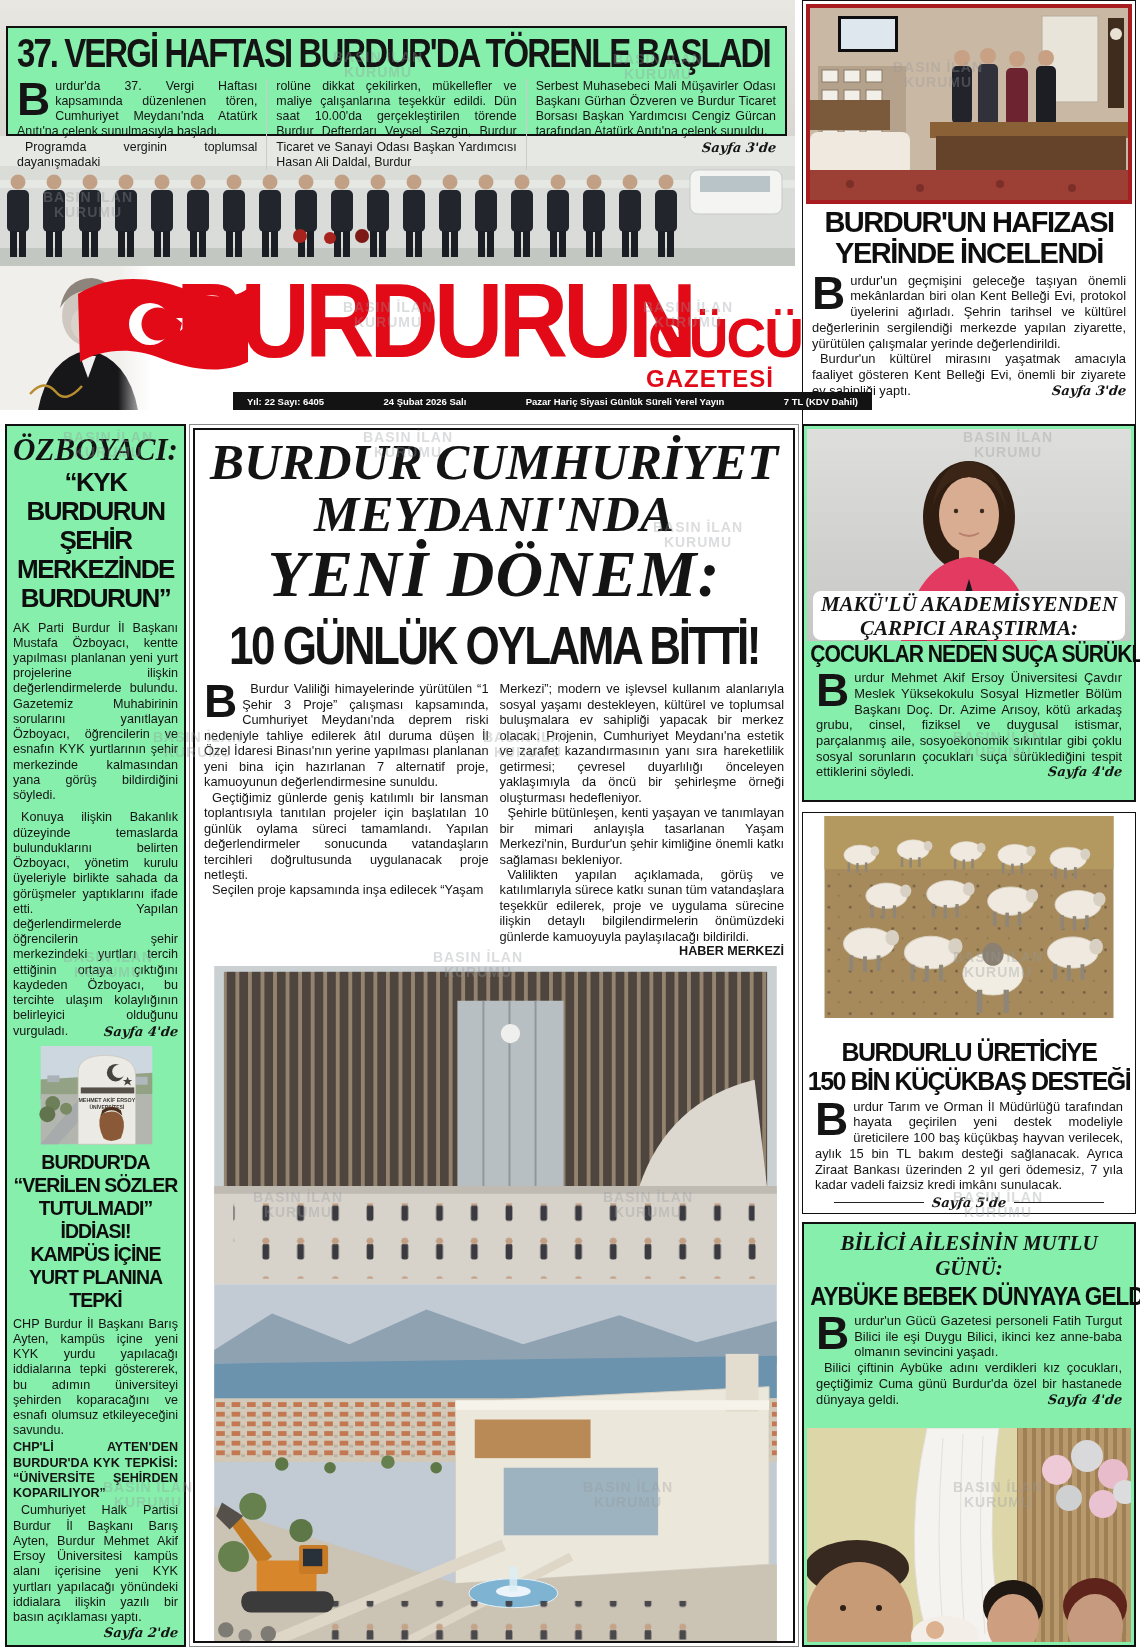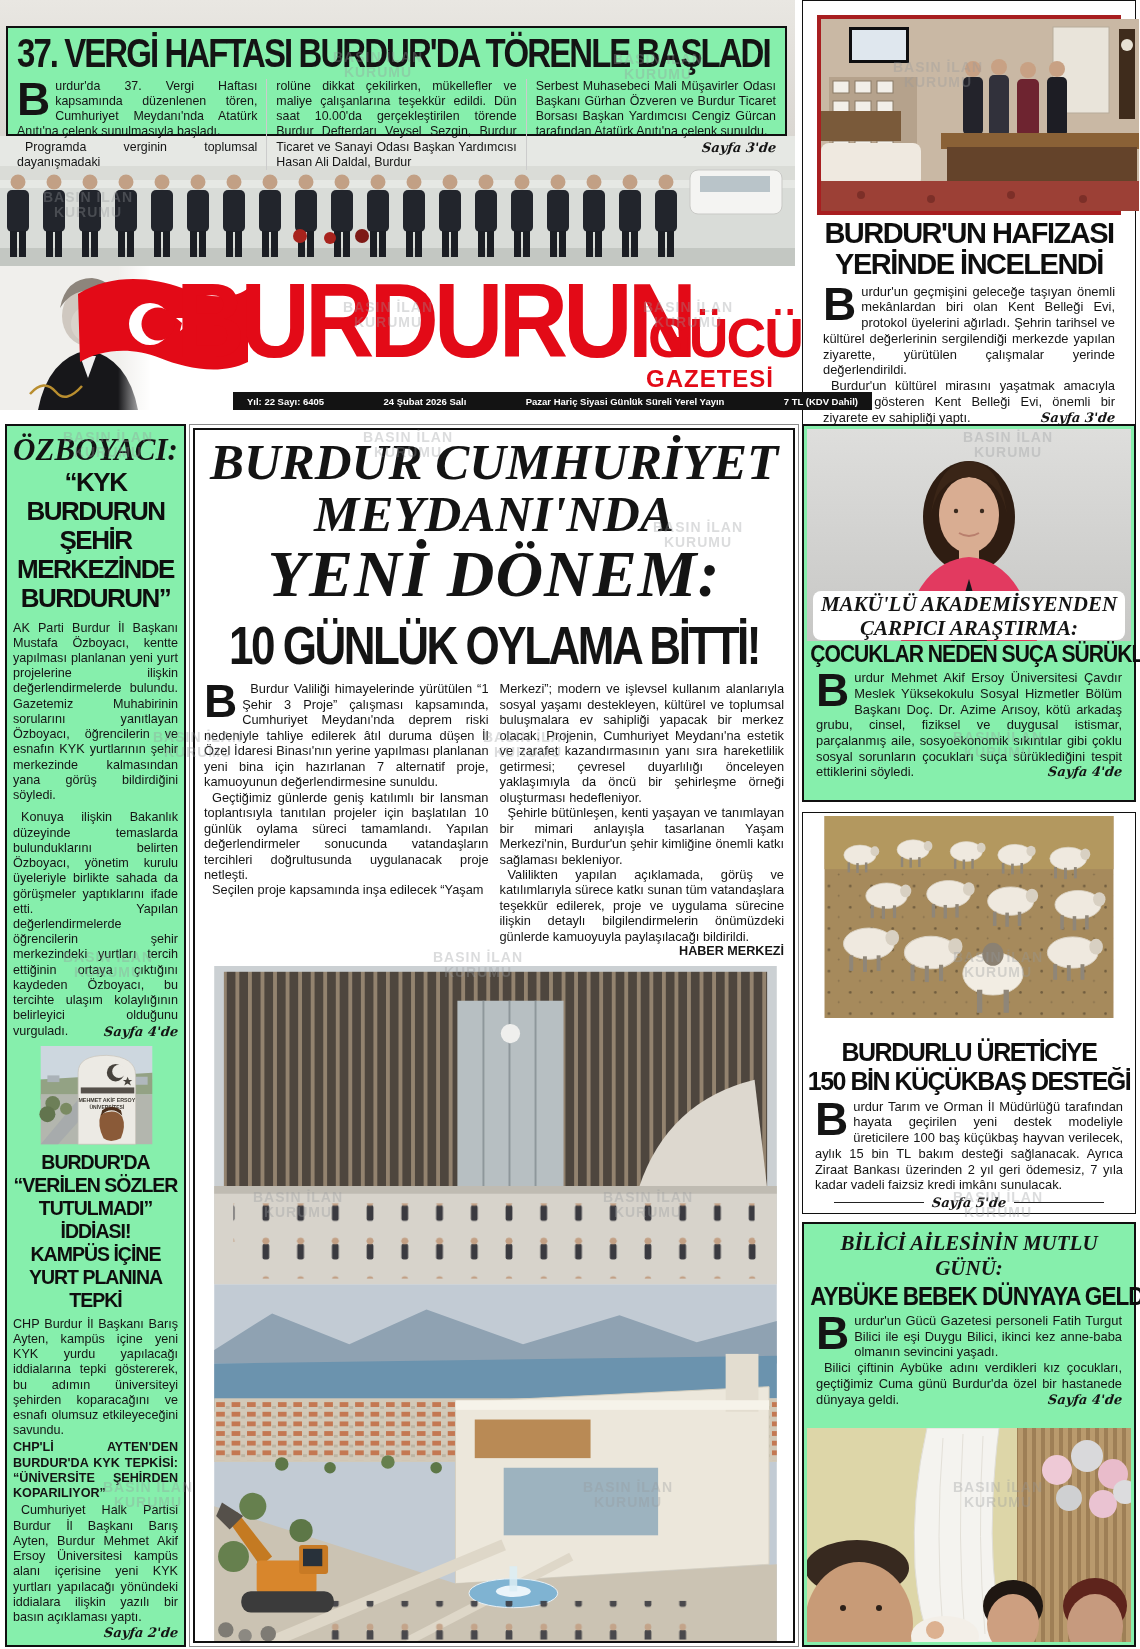--- a/index.html
+++ b/index.html
@@ -54,21 +54,21 @@
   #center-inner{border:2px solid #101010;height:100%;box-sizing:border-box;padding:6px 9px 0 9px;display:flex;flex-direction:column;}
   .mh-serif{font-family:"Liberation Serif",serif;font-style:italic;font-weight:bold;text-align:center;line-height:1.02;}
   #mh1,#mh2{font-size:51px;}
   #mh3{font-size:66px;letter-spacing:1px;}
   #mh4{font-size:44px;font-weight:bold;text-align:center;letter-spacing:-2.5px;
        transform:scale(1.0,1.22);transform-origin:center top;margin-top:8px;white-space:nowrap;}
   #center-cols{display:flex;gap:11px;margin-top:16px;}
   #center-cols .ccol{flex:1;font-size:12.8px;line-height:1.21;text-align:justify;}
   #center-photo{margin-top:6px;}
   
-  #right1{left:802px;top:0;width:334px;height:474px;padding:11px;}
+  #right1{left:802px;top:0;width:334px;height:474px;padding:0;}
   .r1photo-wrap{margin:3px;border:4px solid #a81e20;}
   .r1hl{font-size:29px;line-height:1.08;letter-spacing:-1.5px;margin-top:3px;}
   .rbody{padding:3px 9px 0 9px;font-size:12.9px;line-height:1.22;text-align:justify;}
   #right2{left:802px;top:424px;width:334px;height:378px;padding:3px;display:flex;flex-direction:column;}
   #r2kick{position:relative;margin:-50px auto 0 auto;background:#fff;padding:2px 8px 0 8px;border-radius:8px;
           font-size:21px;line-height:1.12;z-index:3;}
   .r2hl{font-size:21.5px;letter-spacing:-1px;white-space:nowrap;transform:scale(.98,1.1);margin-top:2px;}
   #right3{left:802px;top:812px;width:334px;height:402px;padding:3px;display:flex;flex-direction:column;}
   .r3hl{font-size:25px;line-height:1.15;letter-spacing:-1.5px;margin-top:20px;}
   .refline{display:flex;align-items:center;justify-content:center;gap:8px;margin-top:2px;}

